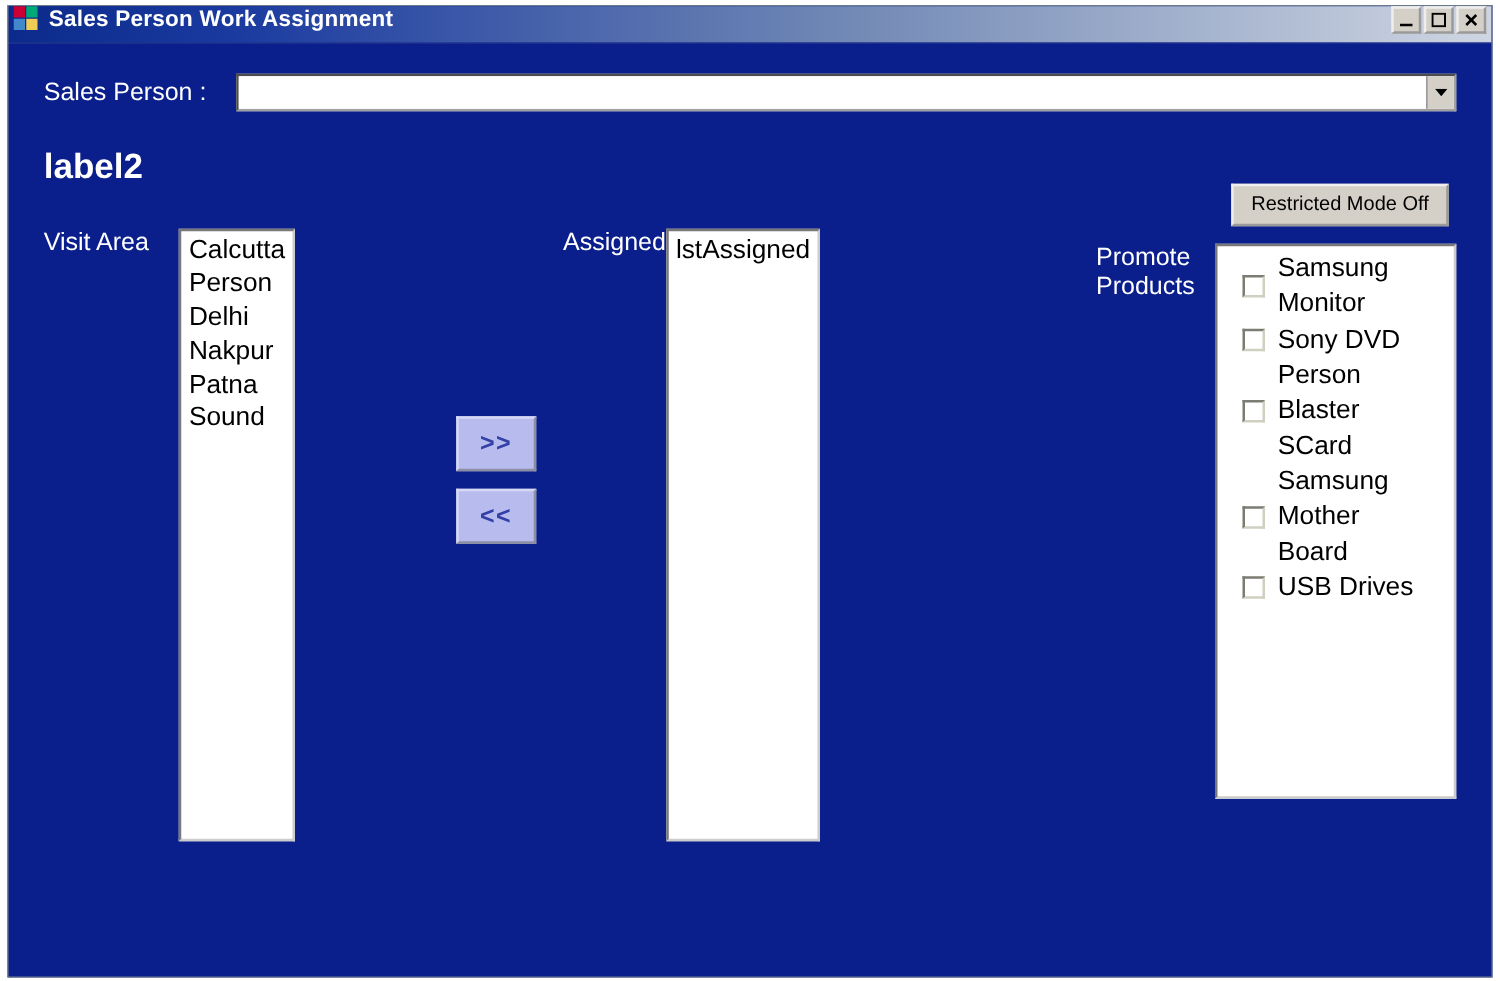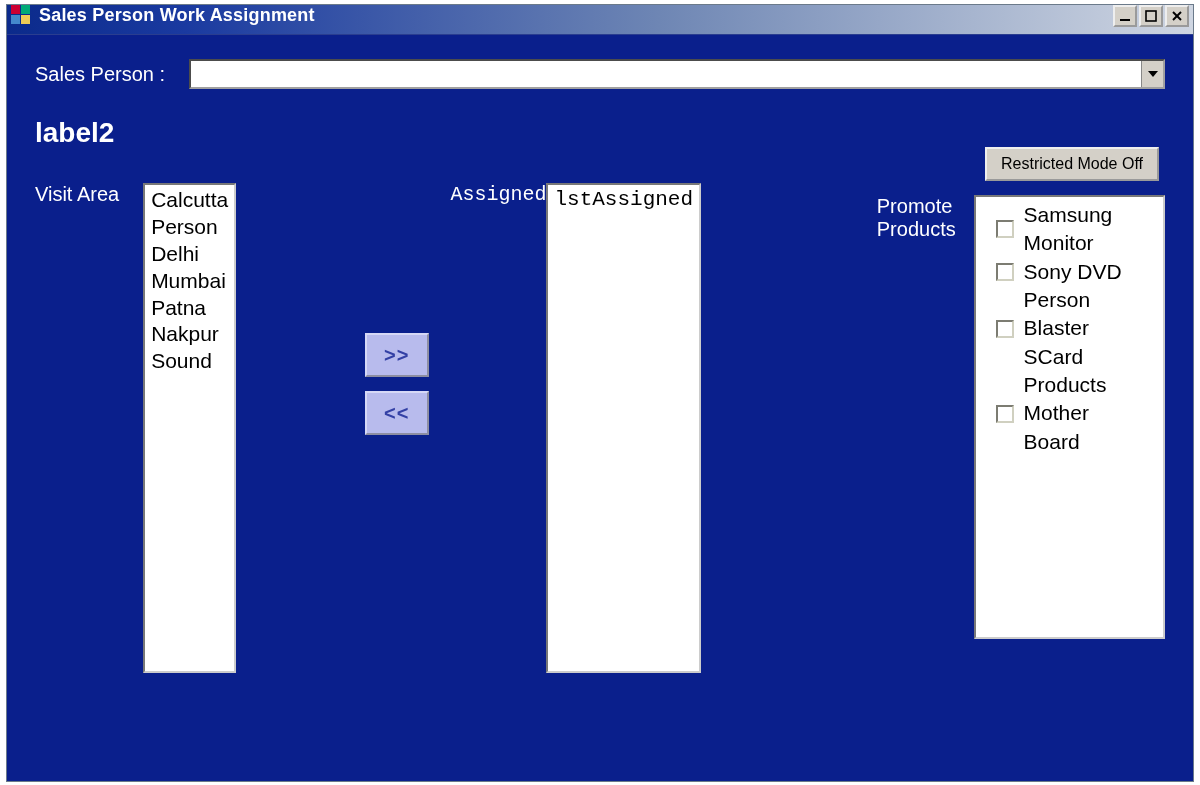--- a/index.html
+++ b/index.html
@@ -118,21 +118,21 @@
     .movebtn {
       width: 64px; height: 44px;
       background: #b8bbed;
       border: 2px outset #d6d8f6;
       color: #3340a5;
       font-size: 20px; font-weight: bold;
       display: flex; align-items: center; justify-content: center;
       cursor: default;
       letter-spacing: 1px;
     }
-    .col-assigned { width: 429px; font-family: Liberation Mono, monospace; }
+    .col-assigned { width: 429px; }
     .col-assigned .listbox { height: 490px; }
     .spacer { flex: 1; }
     .col-products { width: 290px; margin-top: 12px; }
     .checklist {
       background: #fff;
       color: #000;
       border: 2px inset #ccc;
       height: 444px;
       padding: 4px 20px;
       font-size: 21px;
@@ -196,23 +196,22 @@
     <button class="restricted">Restricted Mode Off</button>
 
     <div class="columns">
 
       <div class="col col-visit">
         <h3>Visit Area</h3>
         <div class="listbox" id="visit-list">
             <div>Calcutta</div>
             <div>Person</div>
             <div>Delhi</div>
-            <div>Mumbai</div>
+            <div>Nakpur</div>
             <div>Patna</div>
-            <div>Nakpur</div>
             <div>Sound</div>
           </div>
       </div>
 
       <div class="col col-btns">
         <div class="movebtn">&gt;&gt;</div>
         <div class="movebtn">&lt;&lt;</div>
       </div>
 
       <div class="col col-assigned">
@@ -234,21 +233,25 @@
             <div class="checkitem">
               <div class="checkbox"></div>
               <span>Sony DVD</span>
             </div>
             <div class="checkitem">
               <div class="checkbox"></div>
               <span>Person Blaster SCard</span>
             </div>
             <div class="checkitem">
               <div class="checkbox"></div>
-              <span>Products Mother Board</span>
+              <span>Samsung Mother Board</span>
+            </div>
+            <div class="checkitem">
+              <div class="checkbox"></div>
+              <span>USB Drives</span>
             </div>
           </div>
       </div>
 
     </div>
 
   </div>
 </div>
 
 </body></html>

